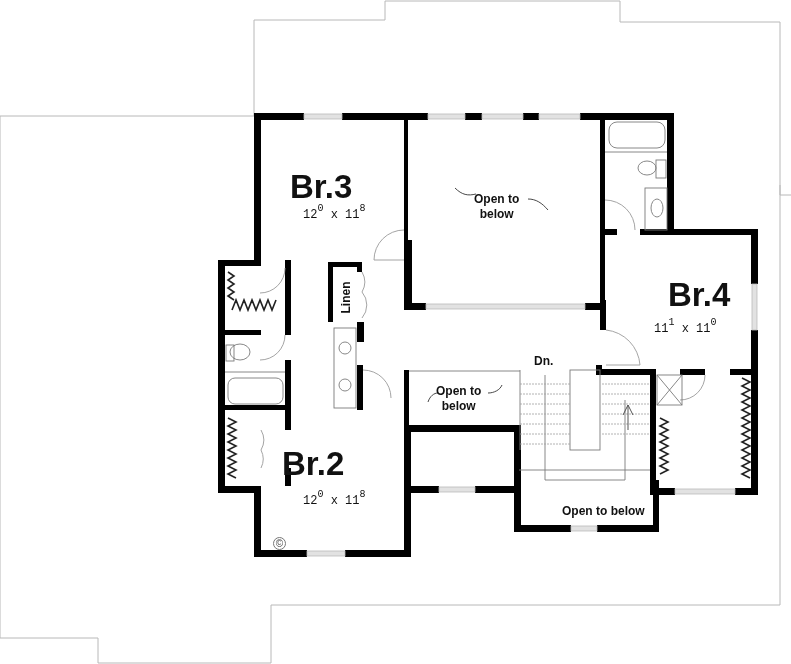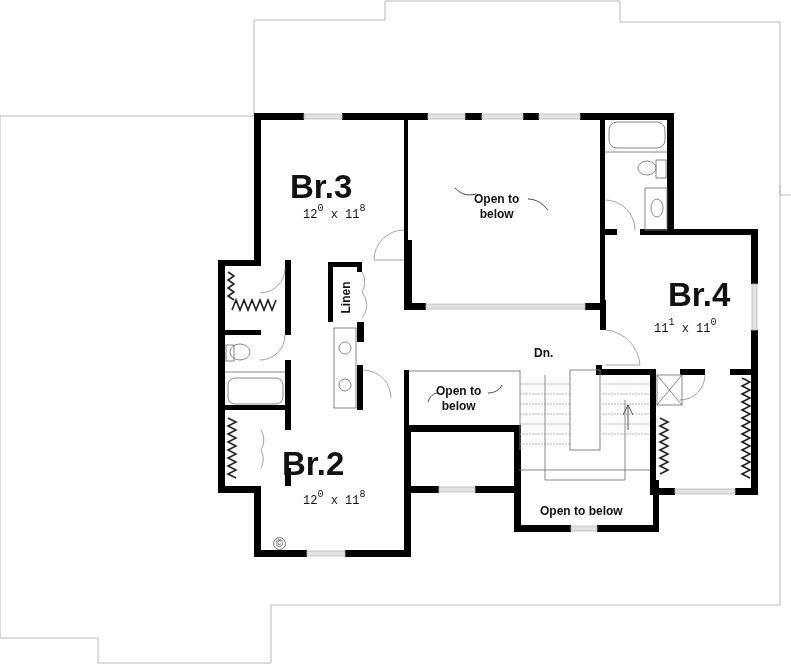--- a/index.html
+++ b/index.html
@@ -205,19 +205,19 @@
 <div class="lbl note" style="left:474px; top:192px;">
   <div>Open to</div>
   <div>below</div>
 </div>
 
 <div class="lbl note" style="left:436px; top:384px;">
   <div>Open to</div>
   <div>below</div>
 </div>
 
-<div class="lbl note" style="left:540px; top:504px;">Open to below</div>
-
-<div class="lbl note" style="left:534px; top:346px;">Dn.</div>
+<div class="lbl note" style="left:562px; top:504px;">Open to below</div>
+
+<div class="lbl note" style="left:534px; top:354px;">Dn.</div>
 
 <div class="lbl note vert" style="left:326px; top:290px; width:40px;">Linen</div>
 
 <div class="lbl" style="left:273px; top:537px; font-size:10px; width:11px; height:11px; border:1px solid #777; border-radius:50%; text-align:center; line-height:11px; color:#444;">©</div>
 
 </body></html>

